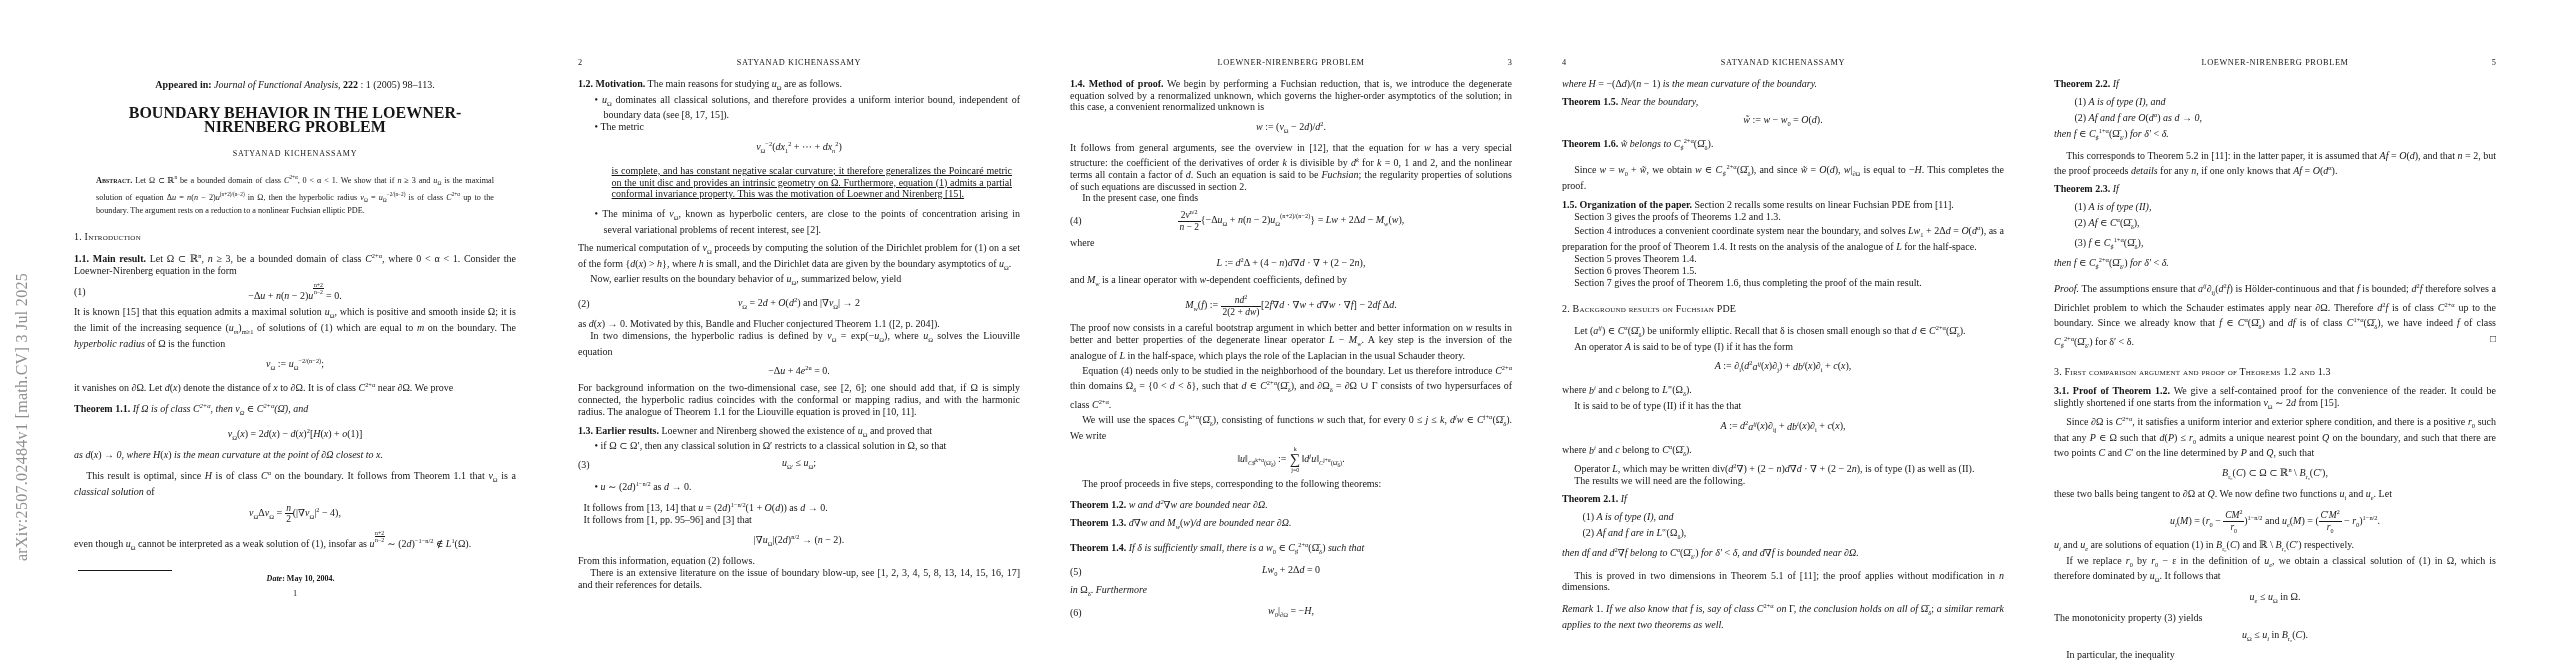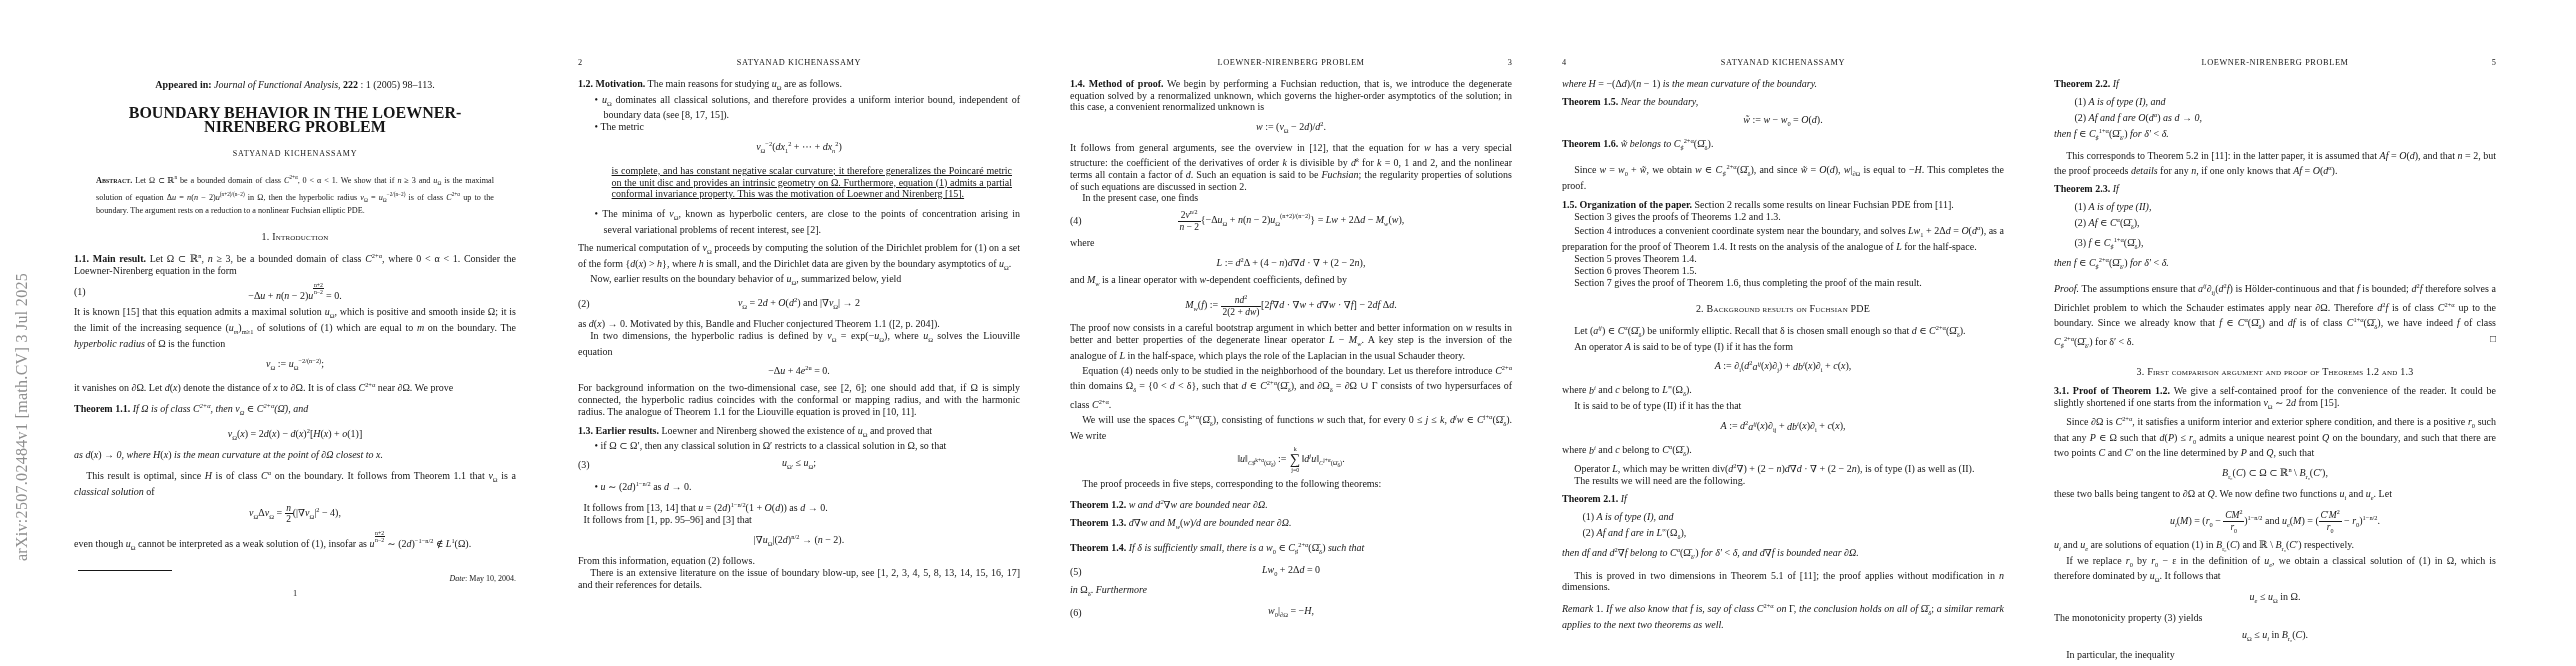--- a/index.html
+++ b/index.html
@@ -16,21 +16,21 @@
   .pg5{left:2054px;padding-top:58px;}
   .phead{display:flex;align-items:baseline;font-size:8.3px;line-height:10px;margin-bottom:10px;}
   .ph-num{width:22px;text-align:left;}
   .ph-num.right{text-align:right;}
   .ph-title{flex:1;text-align:center;letter-spacing:0.6px;}
   .appeared{text-align:center;margin-top:79px;}
   .title{text-align:center;margin:15px 11px 0;font-size:16px;line-height:14px;font-weight:bold;}
   .author{text-align:center;margin-top:14.5px;font-size:8px;letter-spacing:0.8px;}
   .abstract{margin:12.2px 22px 0;font-size:8.2px;line-height:10.6px;}
   .sc{font-variant:small-caps;font-weight:bold;}
-  .sechead{text-align:center;font-variant:small-caps;margin:14.5px 0 7.2px;letter-spacing:0.2px;}
+  .sechead{font-variant:small-caps;margin:14.5px 0 7.2px;letter-spacing:0.2px;}
   .par{margin:0;}
   .ind{text-indent:12.2px;}
   .ind10{text-indent:5.6px;}
   .mt{margin-top:6.7px;}
   .subpar{margin-top:7.2px;}
   .thm{margin:6.1px 0;}
   .li{padding-left:25.6px;text-indent:-9px;margin:0;}
   .licont{padding-left:25.6px;margin:8px;text-decoration:underline;}
   .enum{padding-left:36px;text-indent:-15.6px;margin:1.1px 0;}
   .disp{text-align:center;margin:5px 0;position:relative;text-indent:0;}
@@ -42,21 +42,21 @@
   .fx .nu{display:block;border-bottom:0.6px solid #161616;padding:0 0.6px;}
   .fx .de{display:block;padding:0 0.6px;}
   .sum{display:inline-block;vertical-align:middle;text-align:center;line-height:1;margin:0 1.1px;}
   .sum .t{display:block;font-size:0.6em;}
   .sum .s{display:block;font-size:1.45em;}
   .sum .b{display:block;font-size:0.6em;}
   sub{font-size:0.64em;}
   sup{font-size:0.64em;}
   sub sup, sup sub, sub sub, sup sup{font-size:0.85em;}
   .qed{float:right;font-style:normal;}
-  .pfoot{position:absolute;left:0;bottom:83px;width:100%;font-size:8px;line-height:10px;text-align:right;}
+  .pfoot{position:absolute;left:0;bottom:83px;width:100%;font-size:8px;line-height:10px;text-align:center;font-weight:bold;}
   .frule{width:94px;border-top:0.8px solid #161616;margin-left:4.4px;margin-bottom:3.3px;}
   .dateline{margin-left:11px;}
   .pagenum{position:absolute;bottom:67px;width:100%;text-align:center;font-size:8.3px;}
 </style>
 </head>
 <body>
 
 <div class="canvas">
 
   <div class="watermark">arXiv:2507.02484v1  [math.CV]  3 Jul 2025</div>

